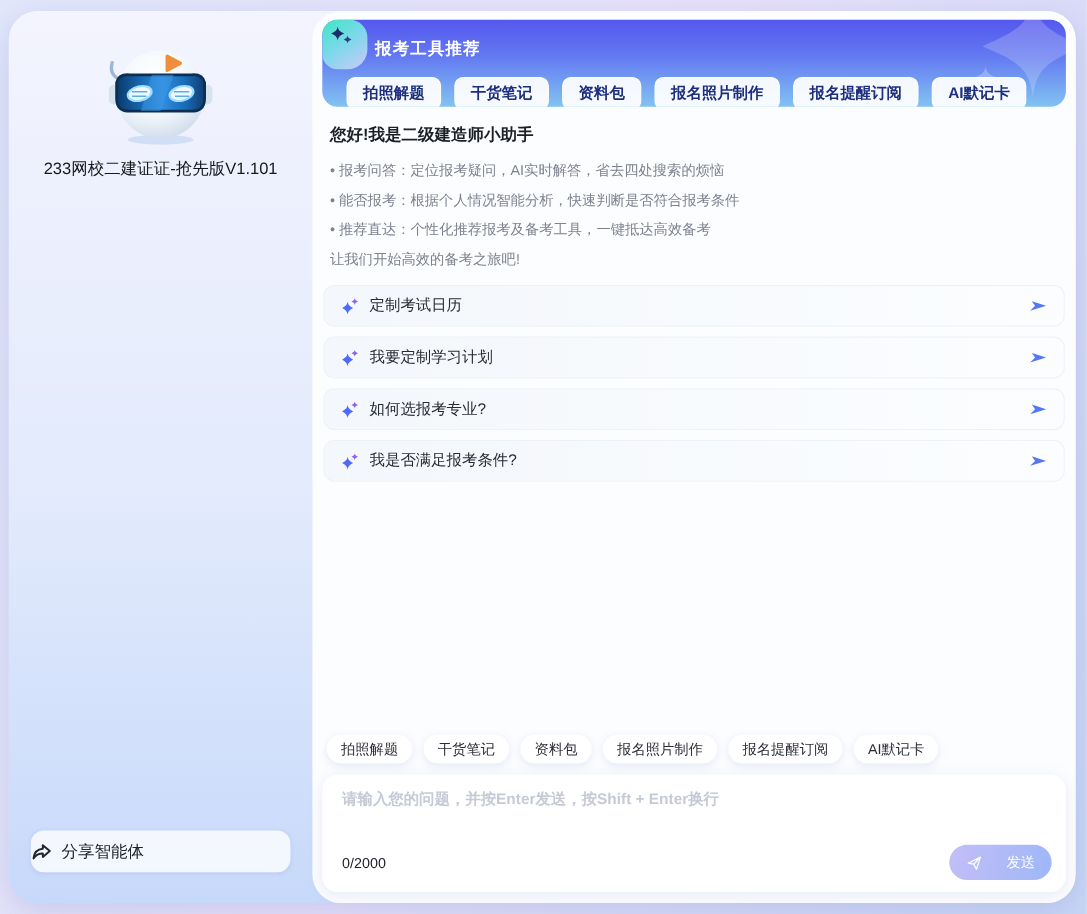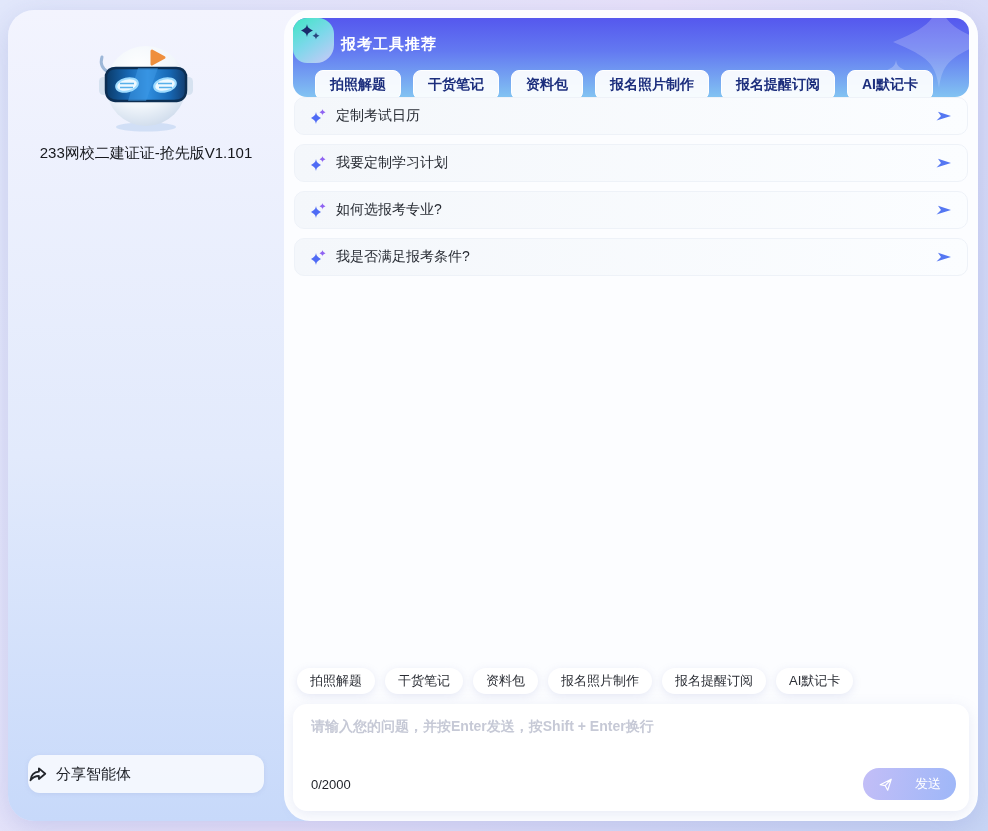--- a/index.html
+++ b/index.html
@@ -64,21 +64,21 @@
   .deco-star.big { right: -16px; top: -22px; opacity: .20; }
   .deco-star.small { right: 62px; top: 42px; opacity: .25; }
 
   
   .welcome { margin: 16px 7px 0; }
   .welcome-title { font-size: 15px; font-weight: bold; color: #1c1f26; }
   .welcome-lines { margin-top: 9px; }
   .welcome-line { font-size: 13px; color: #7e828e; line-height: 27px; }
 
   
-  .suggestions { margin: 0 1px 0; display: flex; flex-direction: column; gap: 9px; }
+  .suggestions { margin: 10px 1px 0; display: flex; flex-direction: column; gap: 9px; }
   .sugg-card {
     height: 38px; border-radius: 10px; cursor: pointer;
     background: linear-gradient(90deg, #f4f7fb 0%, #fbfdff 100%);
     border: 1px solid #eef2f8;
     display: flex; align-items: center; padding: 0 15px;
   }
   .sugg-text { font-size: 14px; color: #272b33; margin-left: 9px; flex: 1; }
 
   .flex-spacer { flex: 1; }
 
@@ -183,20 +183,33 @@
           <button class="tool-btn">资料包</button>
 
           <button class="tool-btn">报名照片制作</button>
 
           <button class="tool-btn">报名提醒订阅</button>
 
           <button class="tool-btn">AI默记卡</button>
         </div>
     </div>
 
+    <div class="welcome">
+      <div class="welcome-title">您好!我是二级建造师小助手</div>
+      <div class="welcome-lines">
+
+          <div class="welcome-line">• 报考问答：定位报考疑问，AI实时解答，省去四处搜索的烦恼</div>
+
+          <div class="welcome-line">• 能否报考：根据个人情况智能分析，快速判断是否符合报考条件</div>
+
+          <div class="welcome-line">• 推荐直达：个性化推荐报考及备考工具，一键抵达高效备考</div>
+
+          <div class="welcome-line">让我们开始高效的备考之旅吧!</div>
+        </div>
+    </div>
 
     <div class="suggestions">
 
         <div class="sugg-card">
           <svg width="17" height="17" viewBox="0 0 17 17">
             <path d="M6 4 C6.55 7 7.4 7.85 11 10 C7.4 12.15 6.55 13 6 16 C5.45 13 4.6 12.15 1 10 C4.6 7.85 5.45 7 6 4 Z" fill="#4f6bf5"></path>
             <path d="M12.5 1 C12.8 2.7 13.3 3.2 15.5 4.2 C13.3 5.2 12.8 5.7 12.5 7.4 C12.2 5.7 11.7 5.2 9.5 4.2 C11.7 3.2 12.2 2.7 12.5 1 Z" fill="#8f63f2"></path>
           </svg>
           <span class="sugg-text">定制考试日历</span>
           <svg width="17" height="12" viewBox="0 0 17 12">

